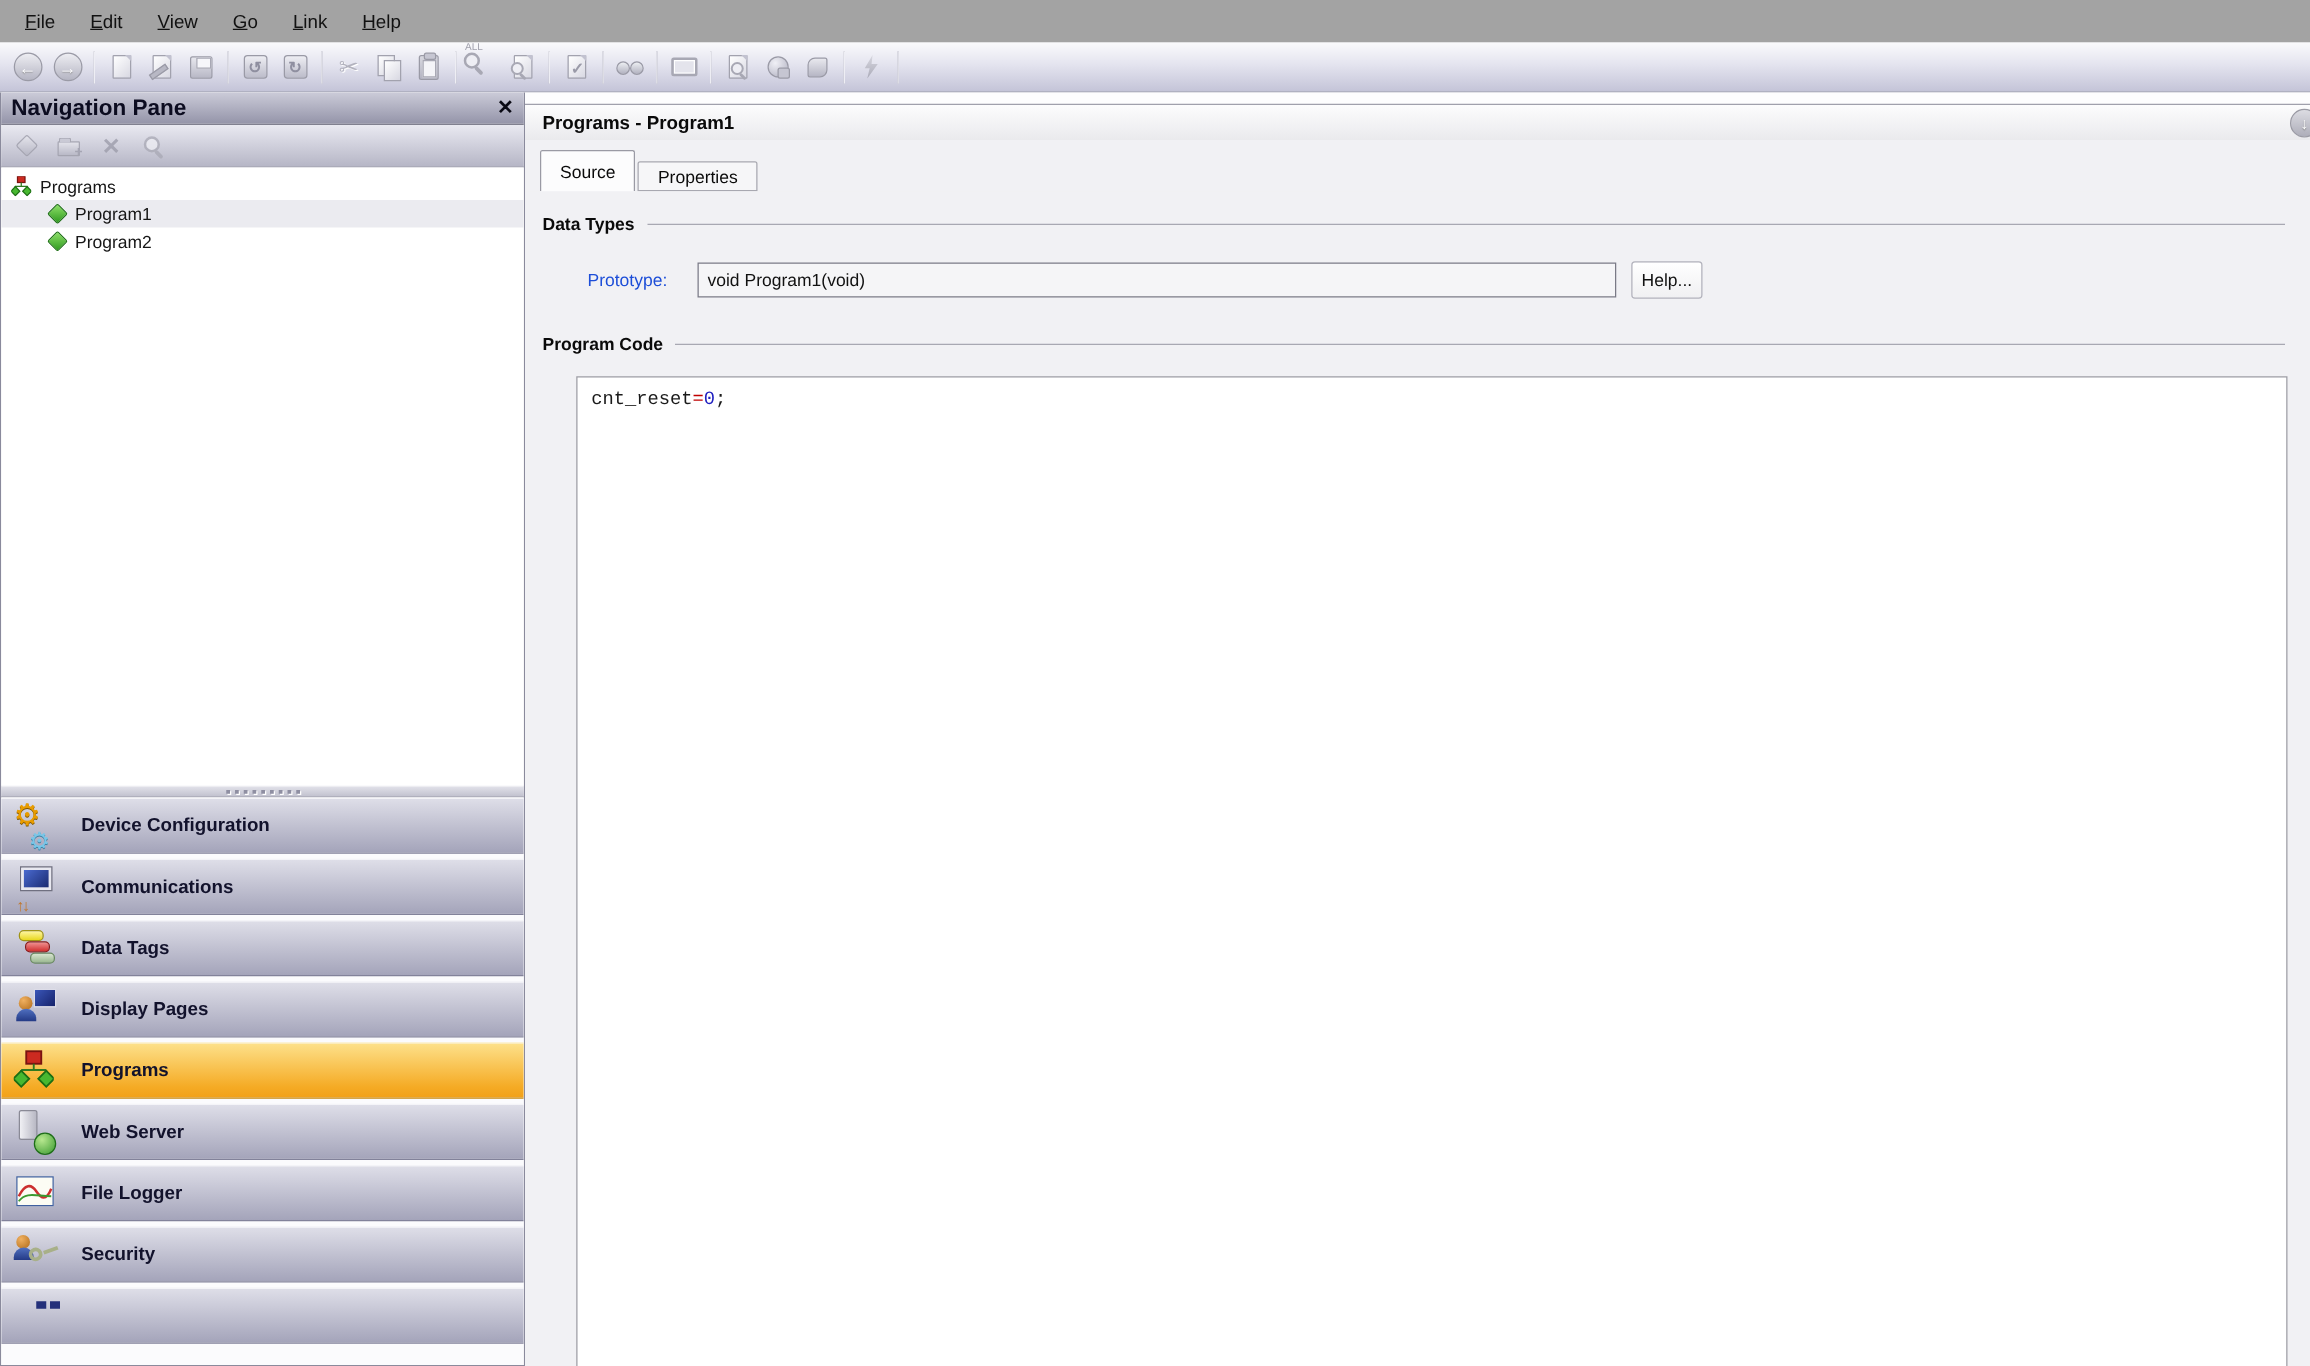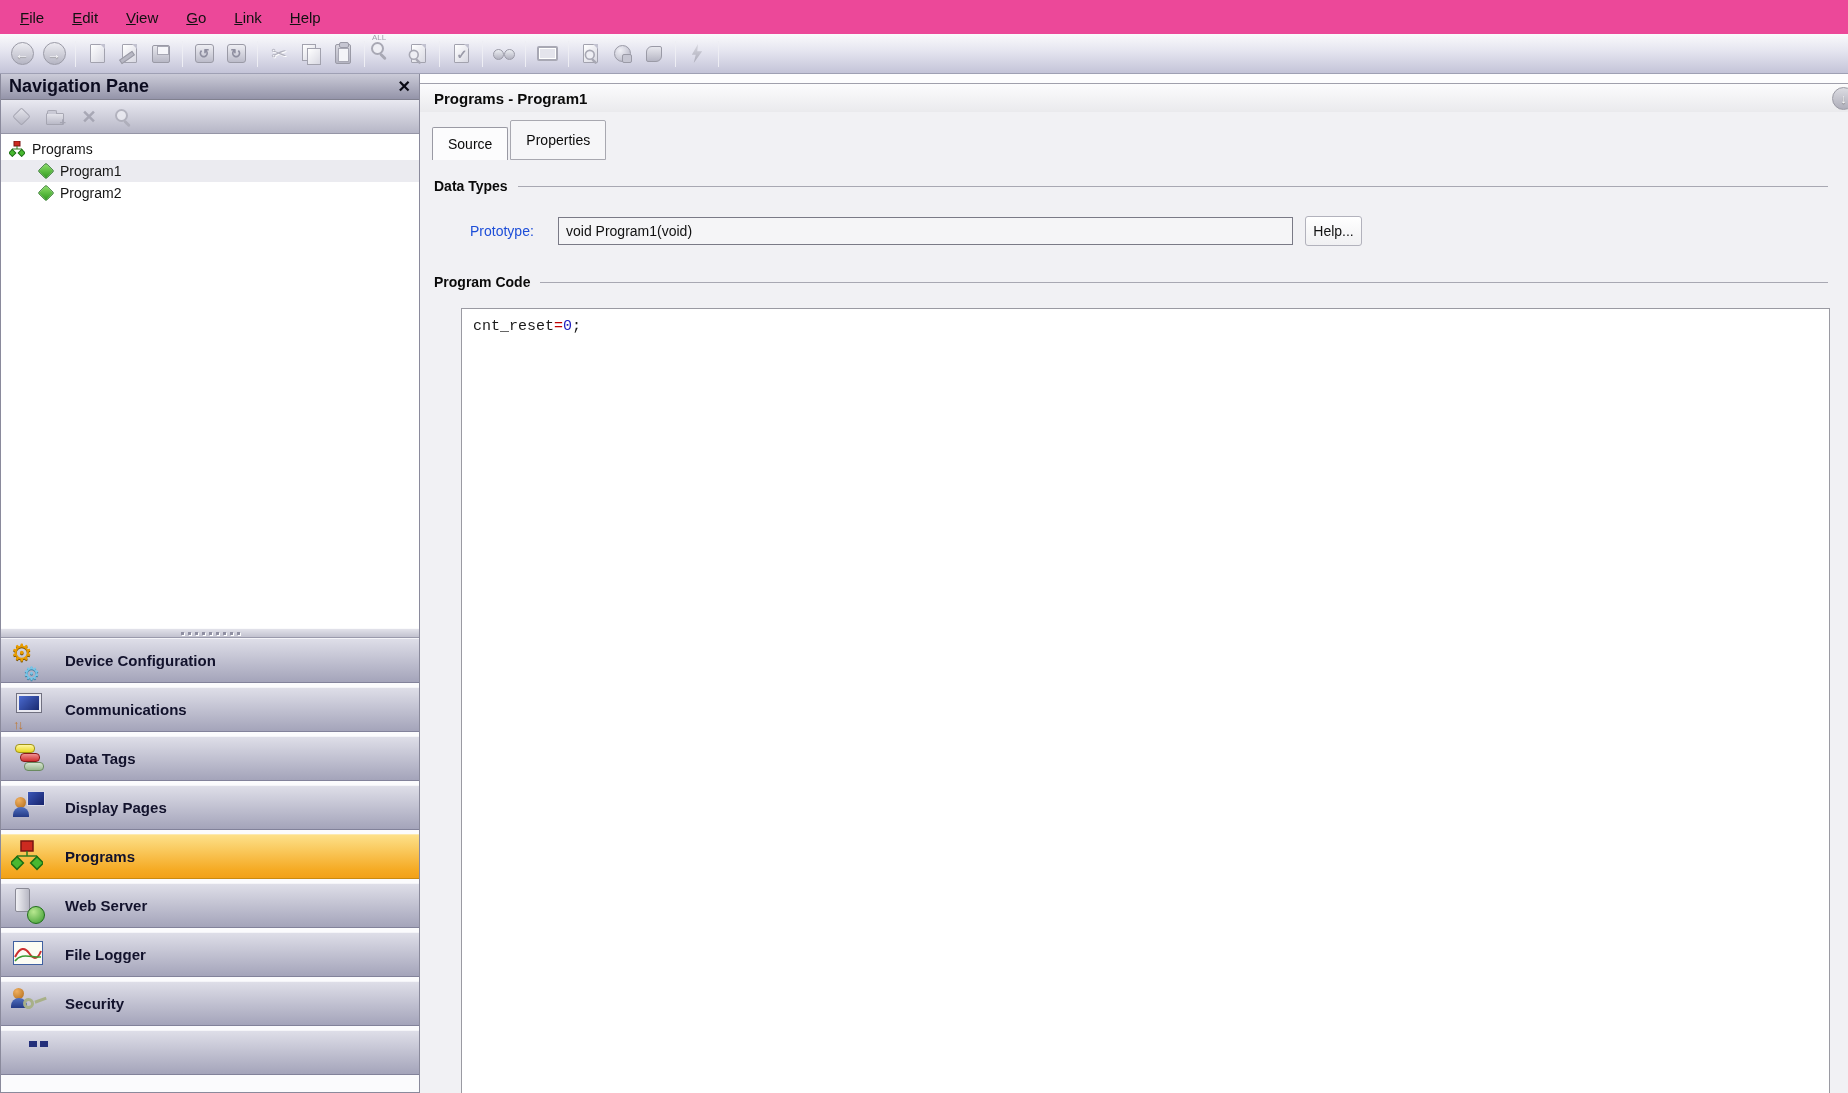--- a/index.html
+++ b/index.html
@@ -1,21 +1,21 @@
 <!DOCTYPE html>
 <html><head>
 <meta charset="utf-8">
 <style>
   * { margin:0; padding:0; box-sizing:border-box; }
   html,body { width:1848px; height:1093px; overflow:hidden; }
   body { font-family:"Liberation Sans", sans-serif; background:#f0f0f2; color:#1a1a1a; }
   .app { width:1848px; height:1093px; display:flex; flex-direction:column; }
 
   
-  .menubar { height:34px; background:#ec4899; display:flex; align-items:center; padding-left:10px; flex:0 0 auto; }
+  .menubar { height:34px; background:#a3a3a3; display:flex; align-items:center; padding-left:10px; flex:0 0 auto; }
   .menu-item { display:inline-block; font-size:15px; color:#111; padding:4px 10px; margin-right:8px; cursor:default; }
   .menu-item::first-letter { text-decoration:underline; }
 
   
   .toolbar { height:40px; flex:0 0 auto; background:linear-gradient(#fafafc, #e4e4ef 45%, #c4c4d8); border-bottom:1px solid #9fa0b4; display:flex; align-items:center; padding-left:6px; }
   .tbtn { width:32px; height:30px; display:flex; align-items:center; justify-content:center; position:relative; }
   .tsep { width:1px; height:26px; background:#9a9aac; border-right:1px solid #eeeef4; margin:0 5px; }
   .i-circle { width:23px; height:23px; border-radius:50%; background:linear-gradient(#ededf2,#b5b5c3); border:1px solid #9a9aa6; color:#fdfdff; font-size:14px; font-weight:bold; display:flex; align-items:center; justify-content:center; text-shadow:0 1px 1px #888; }
   .i-doc { width:15px; height:19px; background:linear-gradient(135deg,#ffffff,#d8d8e2); border:1px solid #a2a2ae; border-radius:1px; position:relative; }
   .i-doc::before { content:""; position:absolute; top:-1px; right:-1px; width:0; height:0; border-left:5px solid transparent; border-top:5px solid #c2c2d0; }
@@ -102,21 +102,21 @@
 
   
   .content { flex:1; min-width:0; display:flex; flex-direction:column; }
   .content-sliver { height:10px; flex:0 0 auto; background:#fdfdfe; border-bottom:1px solid #a0a0ac; }
   .content-header { height:28px; flex:0 0 auto; background:linear-gradient(#fcfcfd,#eaeaed); display:flex; align-items:center; padding-left:14px; position:relative; overflow:hidden; }
   .content-header .t { font-weight:bold; font-size:15px; color:#0a0a0a; }
   .circle-btn { position:absolute; right:-7px; top:3px; width:23px; height:23px; border-radius:50%; background:linear-gradient(#dcdce2,#aeaeba); border:1px solid #9a9aa4; color:#fff; display:flex; align-items:center; justify-content:center; font-size:13px; font-weight:bold; text-shadow:0 1px 1px #777; }
   .tabsrow { flex:0 0 auto; background:#f1f1f4; display:flex; align-items:flex-end; padding:8px 0 0 12px; }
   .tab { font-size:14px; padding:0 15px; display:flex; align-items:center; cursor:default; }
   .tab.active { height:33px; background:#fcfcfd; border:1px solid #9a9aa4; border-bottom:none; border-radius:2px 2px 0 0; z-index:2; color:#0a0a0a; }
-  .tab.inactive { height:40px; background:#f6f6f8; border:1px solid #a8a8b0; border-radius:2px 2px 0 0; margin-left:2px; color:#0a0a0a; }
+  .tab.inactive { height:24px; background:#f6f6f8; border:1px solid #a8a8b0; border-radius:2px 2px 0 0; margin-left:2px; color:#0a0a0a; }
   .body { flex:1; min-height:0; background:#f1f1f4; display:flex; flex-direction:column; padding-left:14px; overflow:hidden; }
   .section-h { display:flex; align-items:center; margin-top:18px; flex:0 0 auto; }
   .section-h .s { font-weight:bold; font-size:14px; color:#0a0a0a; white-space:nowrap; }
   .section-h .rule { flex:1; height:1px; background:#a8a8b2; margin-left:10px; margin-right:20px; }
   .proto-row { display:flex; align-items:center; margin-top:22px; flex:0 0 auto; }
   .proto-row .plabel { font-size:14px; color:#1d4ed8; margin-left:36px; width:88px; }
   .proto-input { width:735px; height:28px; background:#f5f5f7; border:1px solid #7a7a86; font-size:14px; color:#111; padding:0 7px; font-family:"Liberation Sans", sans-serif; }
   .edit-btn { margin-left:12px; width:57px; height:30px; background:linear-gradient(#ffffff,#f0f0f2); border:1px solid #b2b2bc; border-radius:3px; font-size:14px; color:#111; font-family:"Liberation Sans", sans-serif; }
   .pc-head { margin-top:28px; }
   .editor { flex:1; min-height:0; margin:18px 18px -2px 27px; background:#ffffff; border:1px solid #9a9aa2; padding:8px 11px; font-family:"Liberation Mono","DejaVu Sans Mono", monospace; font-size:15px; line-height:1.3; overflow:hidden; }

